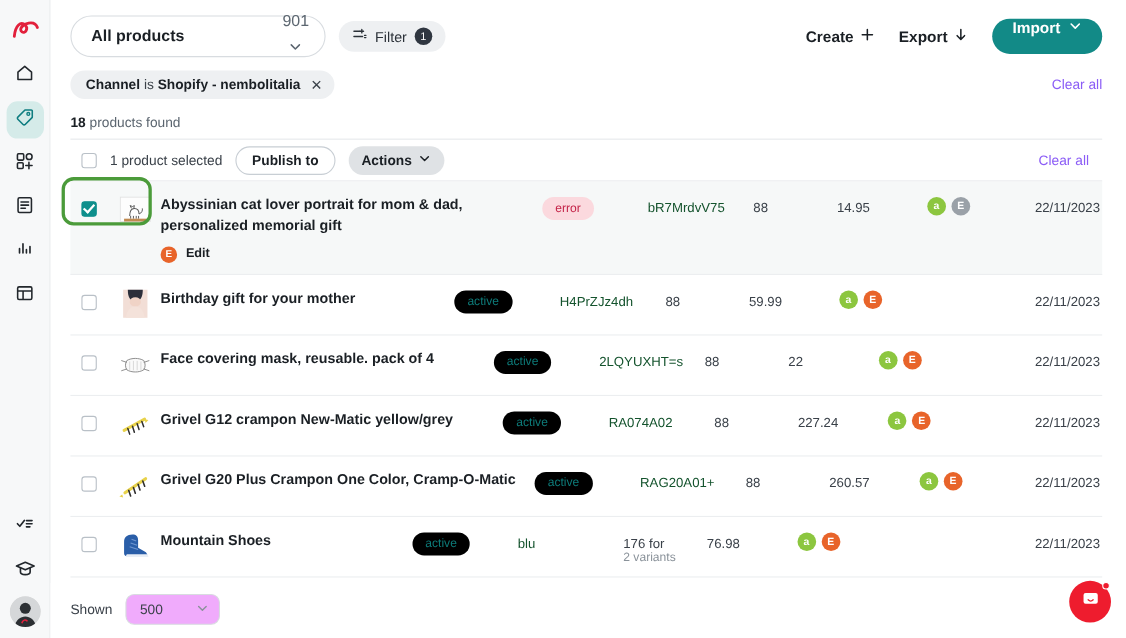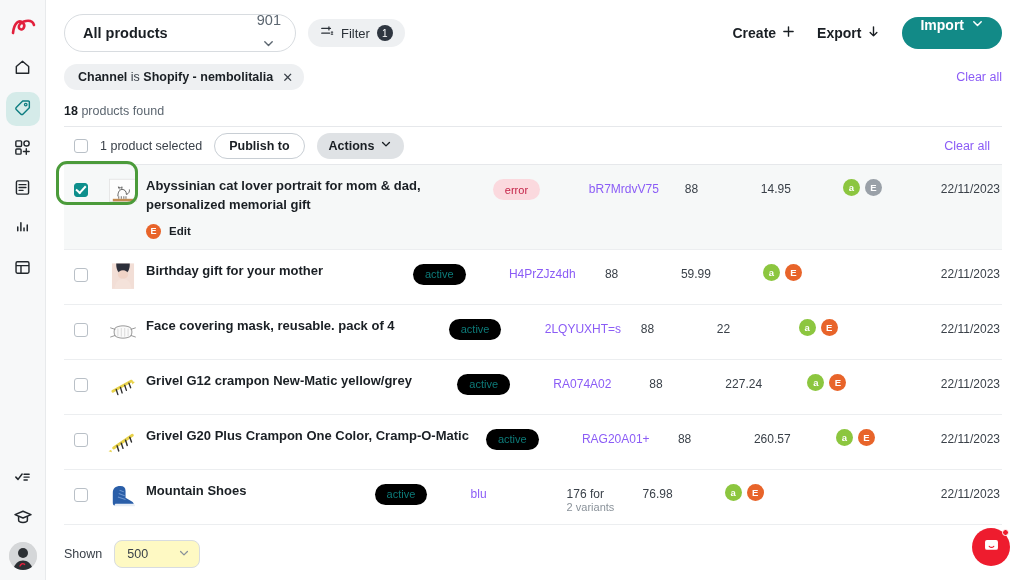--- a/index.html
+++ b/index.html
@@ -154,21 +154,21 @@
     font-size: 11px;
   }
   .status.active { background: #000000; color: #0d7b79; }
   .status.error { background: #fbd9de; color: #c42348; }
 
   .hl-box {
     position: absolute; border: 3px solid #4b9b3a; border-radius: 11px;
     pointer-events: none;
   }
 
-  .row .c-sku { flex: 0 0 96px; font-size: 12px; color: #8b5cf6; padding-top: 7px; }
+  .row .c-sku { flex: 0 0 96px; font-size: 12px; color: #14532d; padding-top: 7px; }
   .row .c-stock { flex: 0 0 76px; font-size: 12px; color: #3a4149; padding-top: 7px; }
   .row .c-stock .sub { font-size: 11px; color: #8a929a; }
   .row .c-price { flex: 0 0 82px; font-size: 12px; color: #3a4149; padding-top: 7px; }
   .row .c-chan { flex: 0 0 98px; display: flex; align-items: center; gap: 5px; padding-top: 4px; }
   .row .c-date { flex: 1 1 auto; text-align: right; font-size: 12px; color: #3a4149; padding-top: 7px; padding-right: 2px; }
 
   .chan {
     width: 17px; height: 17px; border-radius: 50%;
     display: flex; align-items: center; justify-content: center;
     font-size: 9.5px; font-weight: bold; color: #fff;
@@ -180,21 +180,21 @@
   
   .footer {
     position: absolute; left: 0; bottom: 0; width: 100%;
     background: #fff; display: flex; align-items: center;
     gap: 12px; padding: 10px 18px 12px 18px;
   }
   .footer .lbl { font-size: 12.5px; color: #3a4149; }
   .shown-select {
     border: 1px solid #d8dce0; border-radius: 8px; height: 28px;
     width: 86px; display: flex; align-items: center; justify-content: space-between;
-    padding: 0 9px 0 12px; font-size: 12.5px; color: #3a4149; cursor: pointer; background: #fef9c3;
+    padding: 0 9px 0 12px; font-size: 12.5px; color: #3a4149; cursor: pointer; background: #f0abfc;
   }
 
   .chat-fab {
     position: absolute; right: 14px; bottom: 14px;
     width: 38px; height: 38px; border-radius: 50%;
     background: #ee1c2e; display: flex; align-items: center; justify-content: center;
     cursor: pointer;
   }
   .chat-dot {
     position: absolute; top: 1px; right: 1px;

